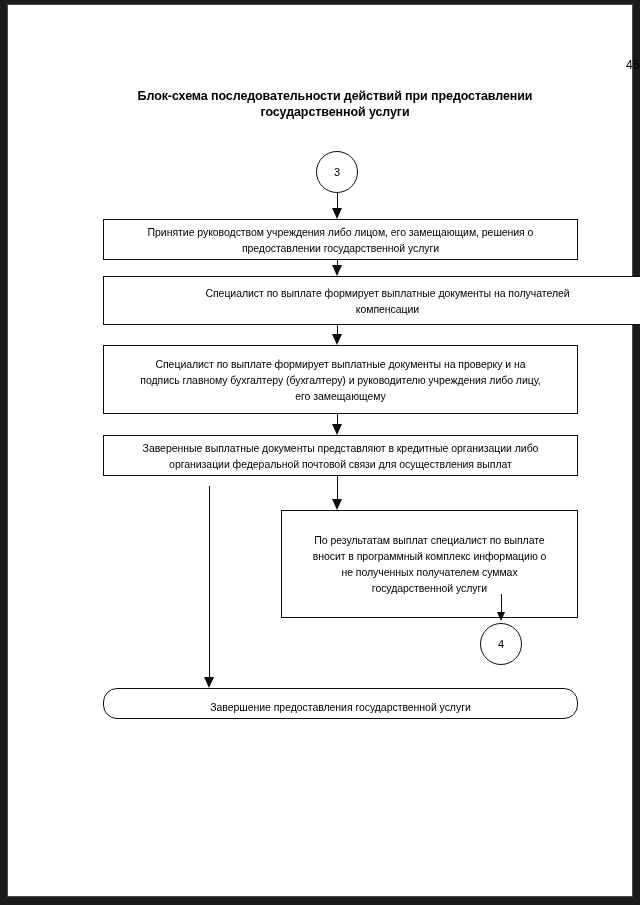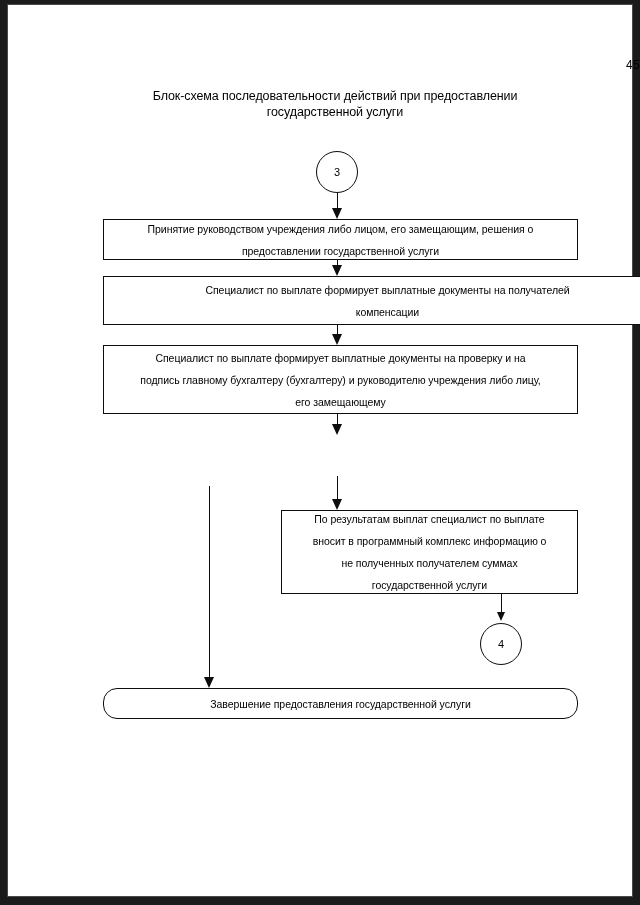--- a/index.html
+++ b/index.html
@@ -62,21 +62,21 @@
     letter-spacing: 0.3px;
   }
 
   #doc-title {
     position: absolute;
     left: 110px;
     top: 88px;
     width: 450px;
     text-align: center;
     font-size: 12.5px;
-    font-weight: normal;
+    font-weight: bold;
     line-height: 16px;
     letter-spacing: -0.1px;
   }
 
   
   #flow {
     position: absolute;
     left: 0;
     top: 0;
     width: 640px;
@@ -86,21 +86,21 @@
   .node {
     position: absolute;
     box-sizing: border-box;
     border: 1px solid #0d0d0d;
     background: #ffffff;
     display: flex;
     align-items: center;
     justify-content: center;
     text-align: center;
     font-size: 10.5px;
-    line-height: 22px;
+    line-height: 16px;
     padding: 3px 10px;
     letter-spacing: -0.05px;
   }
   .node.rounded {
     border-radius: 14px;
     align-items: flex-end;
   }
   .node .txt {
     width: 100%;
     white-space: pre-line;
@@ -193,32 +193,36 @@
     <span class="txt">Специалист по выплате формирует выплатные документы на проверку и на
 подпись главному бухгалтеру (бухгалтеру) и руководителю учреждения либо лицу,
 его замещающему</span>
   </div>
 
   <div class="arrow" style="left:337px; top:414px; height:21px;">
     <div class="shaft" style="height:10px;"></div>
     <div class="head" style="top:10px;"></div>
   </div>
 
+  <div class="node" style="left:103px; top:435px; width:475px; height:41px;">
+    <span class="txt">Заверенные выплатные документы представляют в кредитные организации либо
+организации федеральной почтовой связи для осуществления выплат</span>
+  </div>
 
   <div class="arrow" style="left:337px; top:476px; height:34px;">
     <div class="shaft" style="height:23px;"></div>
     <div class="head" style="top:23px;"></div>
   </div>
 
   <div class="arrow" style="left:209px; top:486px; height:202px;">
     <div class="shaft" style="height:191px;"></div>
     <div class="head" style="top:191px;"></div>
   </div>
 
-  <div class="node" style="left:281px; top:510px; width:297px; height:84px;">
+  <div class="node" style="left:281px; top:510px; width:297px; height:108px;">
     <span class="txt">По результатам выплат специалист по выплате
 вносит в программный комплекс информацию о
 не полученных получателем суммах
 государственной услуги</span>
   </div>
 
   <div class="arrow small" style="left:501px; top:594px; height:27px;">
     <div class="shaft" style="height:18px;"></div>
     <div class="head" style="top:18px;"></div>
   </div>

